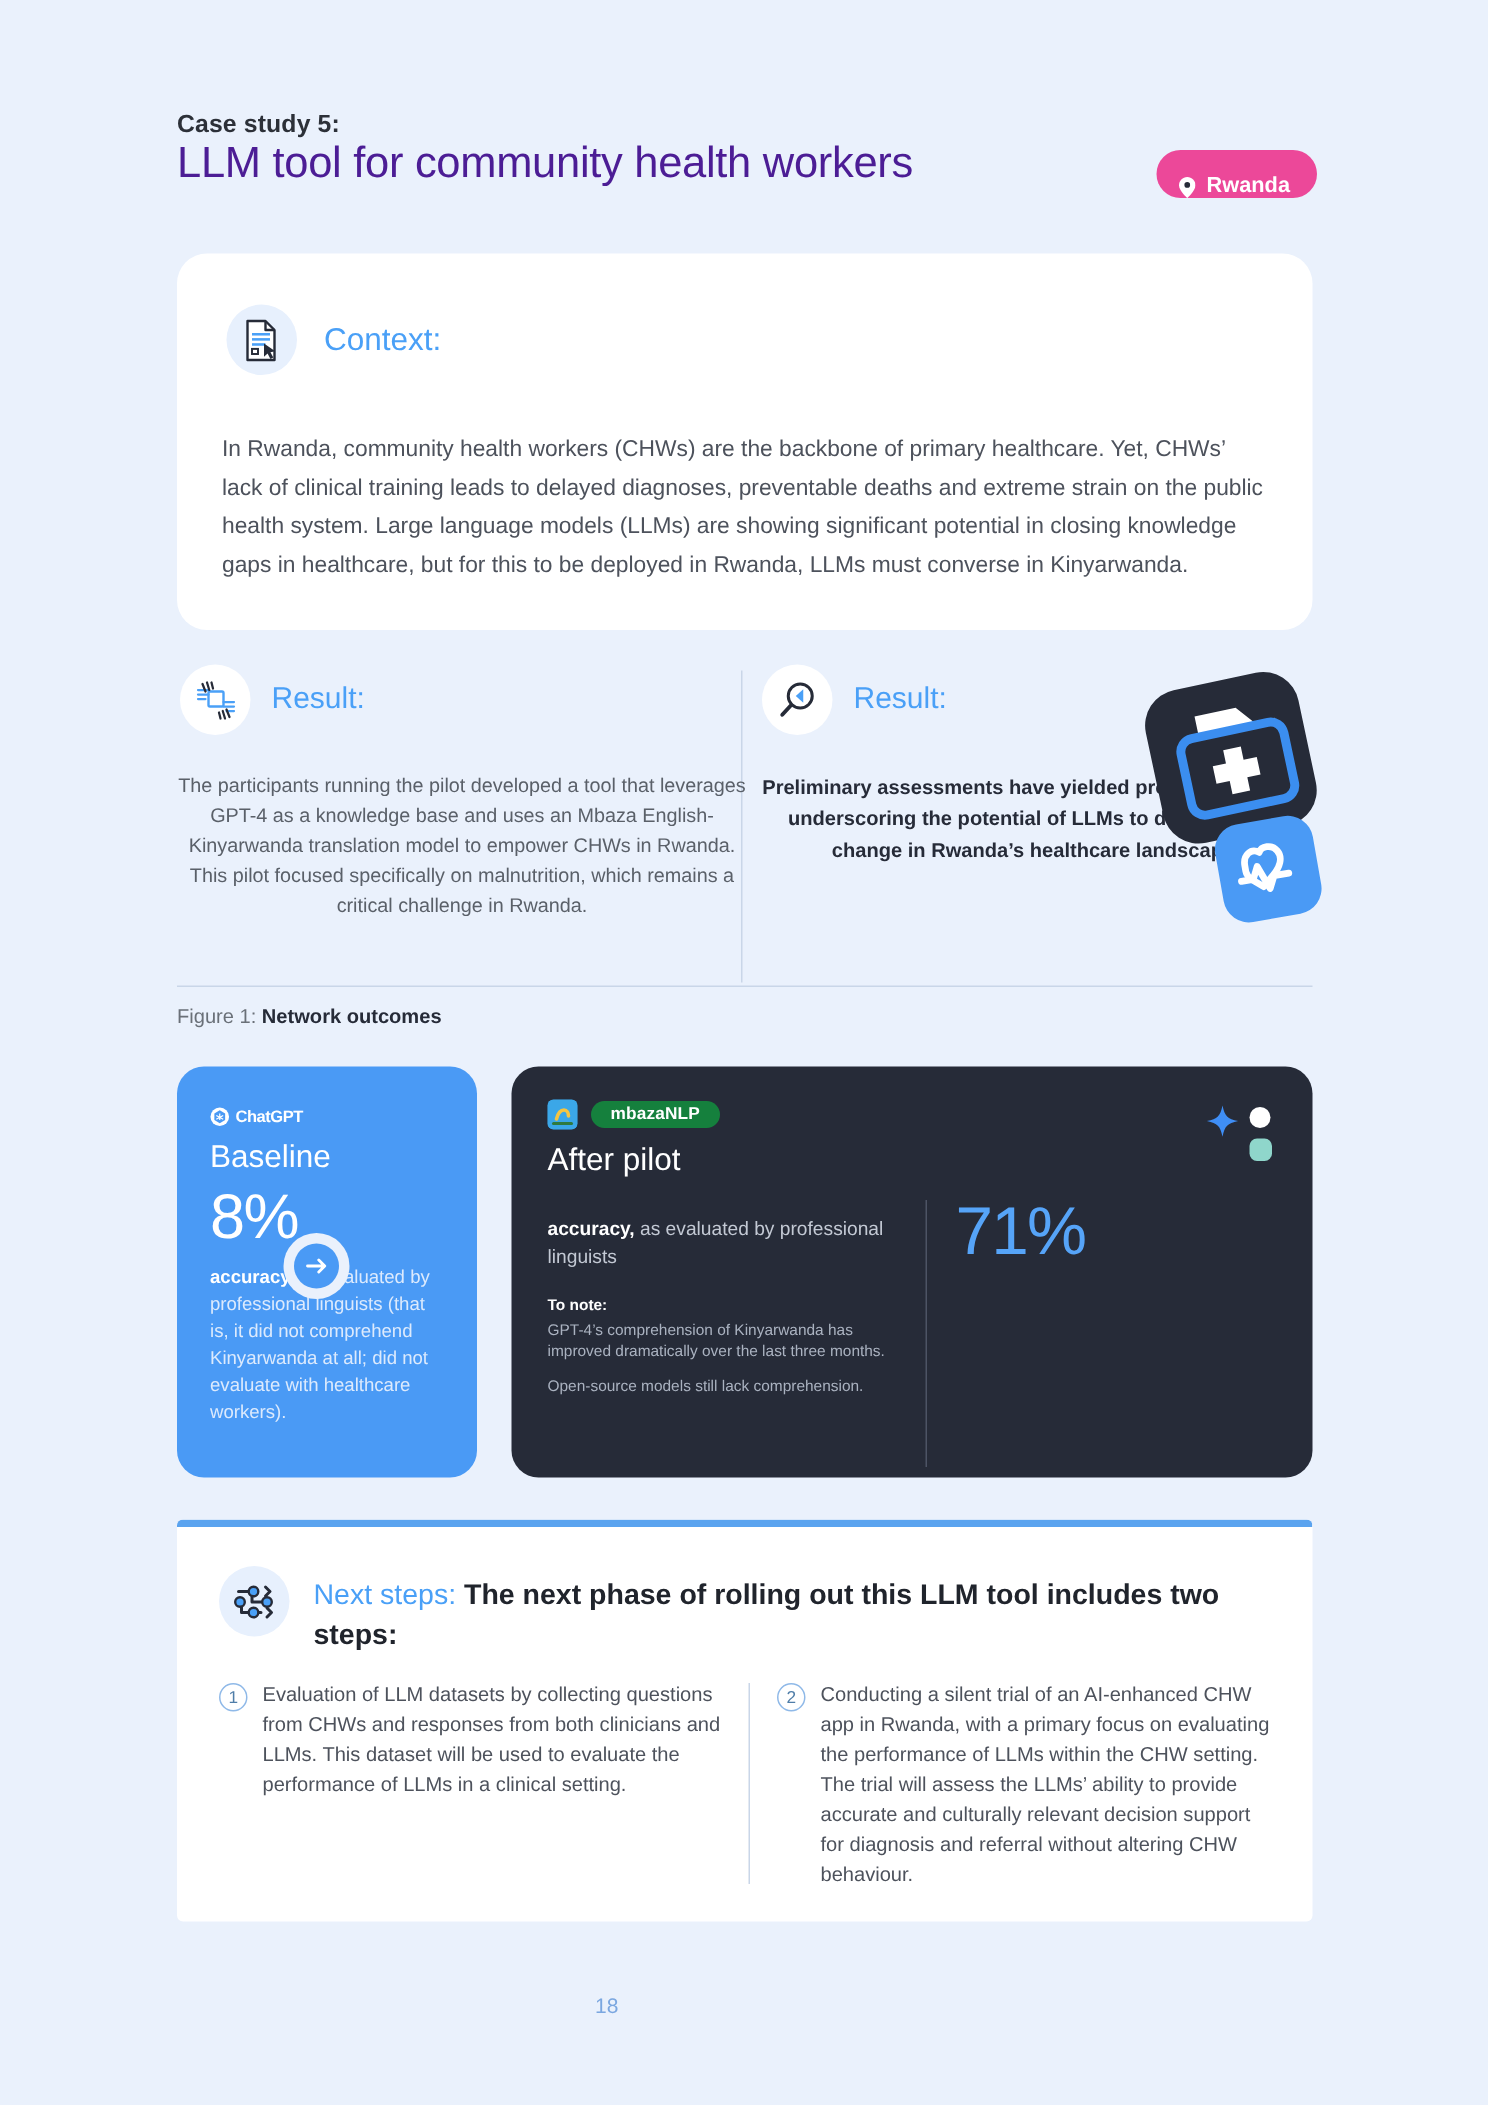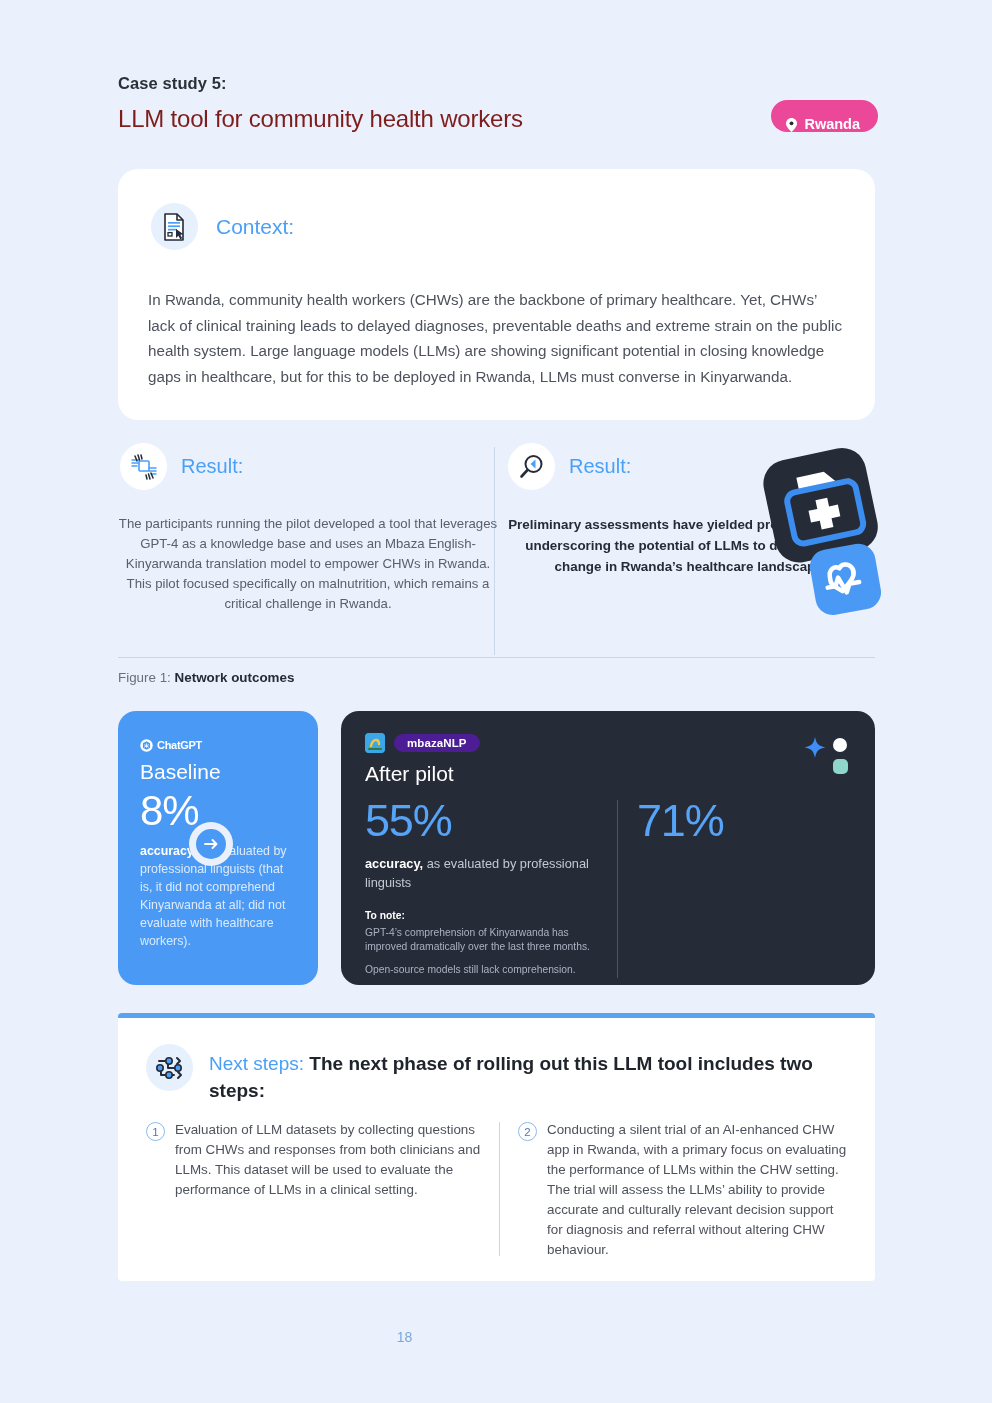--- a/index.html
+++ b/index.html
@@ -7,21 +7,21 @@
     width: 992px; height: 1403px;
     background: #eaf1fc;
     font-family: "Liberation Sans", sans-serif;
     -webkit-font-smoothing: antialiased;
   }
   .page { position: relative; width: 992px; height: 1403px; background: #eaf1fc; overflow: hidden; }
 
   
   .header { position: absolute; left: 118px; top: 74px; width: 760px; }
   .kicker { font-size: 16.5px; font-weight: 700; color: #2c3038; letter-spacing: .1px; }
-  .headline { font-size: 24px; font-weight: 400; color: #7f1d1d; margin-top: 12px; letter-spacing: -.2px; }
+  .headline { font-size: 29px; font-weight: 400; color: #4c1d95; letter-spacing: -.2px; }
   .country-pill {
     position: absolute; right: 0; top: 26px;
     background: #ec4899; color: #ffffff;
     border-radius: 18px; height: 32px;
     display: inline-flex; align-items: flex-end; gap: 7px;
     padding: 0 18px 0 15px; font-size: 14.5px; font-weight: 600;
   }
   .pin { width: 11px; height: 14px; position: relative; flex: 0 0 auto; }
   .pin svg { display: block; }
 
@@ -84,21 +84,21 @@
     box-shadow: 0 0 0 7px #eaf1fc;
   }
 
   .pilot-card {
     position: absolute; left: 223px; top: 0; width: 534px; height: 274px;
     background: #262b38; border-radius: 18px; padding: 22px 24px 0 24px;
   }
   .badge-row { display: flex; align-items: center; gap: 9px; height: 20px; }
   .mbaza-logo { width: 20px; height: 20px; border-radius: 4px; background: #3ba7e8; position: relative; overflow: hidden; }
   .mbaza-pill {
-    background: #4c1d95; color: #ffffff; border-radius: 11px;
+    background: #15803d; color: #ffffff; border-radius: 11px;
     font-size: 11.5px; font-weight: 800; padding: 3px 13px; letter-spacing: .1px;
   }
   .pilot-label { font-size: 21px; color: #ffffff; font-weight: 400; margin-top: 9px; }
   .pilot-cols { position: relative; margin-top: 12px; height: 190px; }
   .pc { position: absolute; top: 0; }
   .pc.a { left: 0; width: 248px; }
   .pc.b { left: 272px; width: 224px; }
   .pc-div { position: absolute; left: 252px; top: 2px; width: 1px; height: 178px; background: #4d5465; }
   .big-num-blue { font-size: 45px; font-weight: 400; color: #56a4f8; line-height: 1; letter-spacing: -1.2px; }
   .pilot-desc { margin-top: 12px; font-size: 12.8px; line-height: 18.5px; color: #c3c9d4; }
@@ -258,21 +258,20 @@
           <path d="M16 4c1.6 7.2 3.2 8.8 10.4 10.4C19.2 16 17.6 17.6 16 24.8 14.4 17.6 12.8 16 5.6 14.4 12.8 12.8 14.4 11.2 16 4z" fill="#3f8ef5"></path>
           <circle cx="41" cy="12" r="7" fill="#ffffff"></circle>
           <rect x="34" y="26" width="15" height="15" rx="5" fill="#8fd6cb"></rect>
         </svg>
       </div>
 
       <div class="pilot-cols">
         <div class="pc-div"></div>
 
         <div class="pc a">
-          <div class="big-num-blue">55%</div>
           <div class="pilot-desc"><b>accuracy,</b><span> as evaluated by professional linguists</span></div>
           <div class="tonote-title">To note:</div>
           <div class="tonote">GPT-4’s comprehension of Kinyarwanda has improved dramatically over the last three months.</div>
           <div class="tonote second">Open-source models still lack comprehension.</div>
         </div>
 
         <div class="pc b">
           <div class="big-num-blue">71%</div>
         </div>
       </div>

